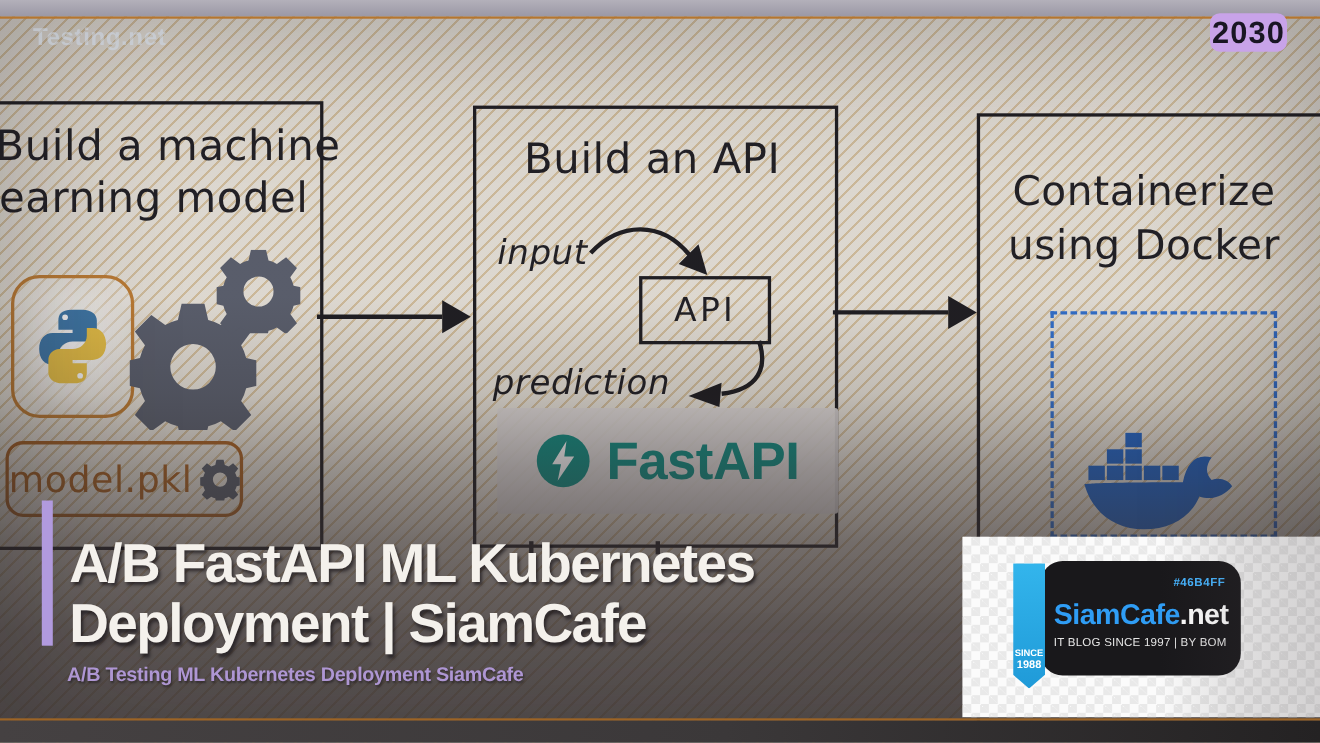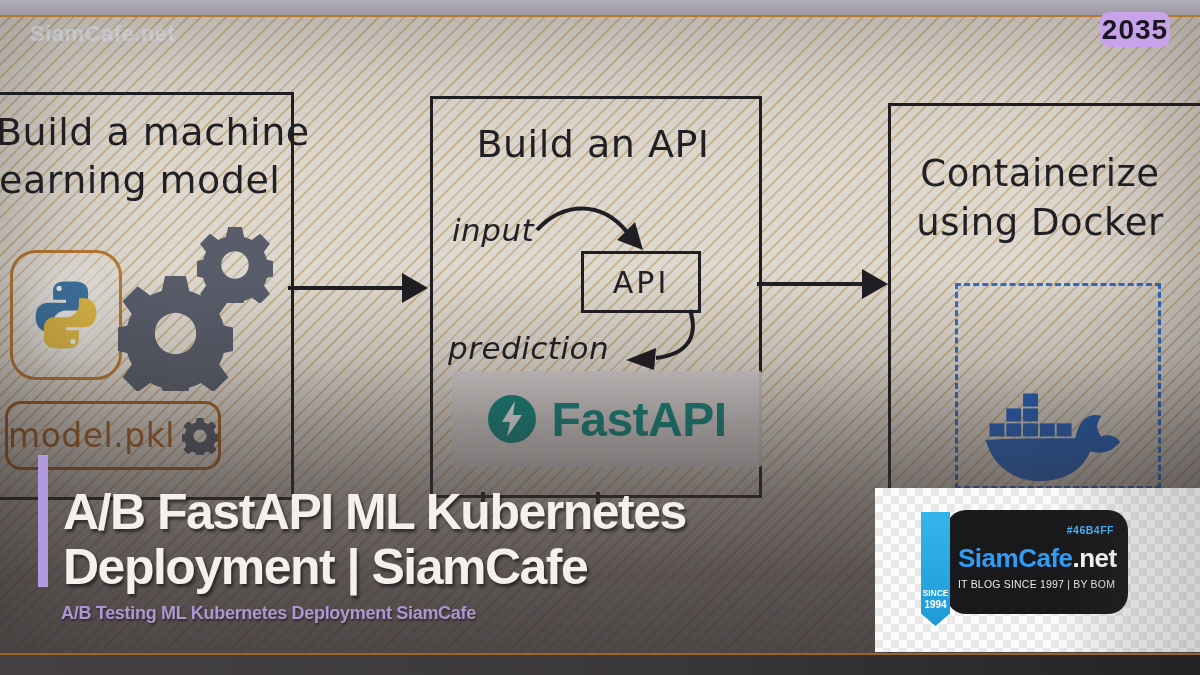--- a/index.html
+++ b/index.html
@@ -202,39 +202,39 @@
       <rect x="26" y="26" width="16" height="14"></rect>
       <rect x="44" y="26" width="16" height="14"></rect>
       <rect x="44" y="10" width="16" height="14"></rect>
       <path d="M4,60 C4,60 8,58 100,58 C104,38 114,30 128,34 C122,42 122,50 128,56 C136,53 144,56 148,62 C140,72 128,76 116,72 C108,92 88,104 62,104 C34,104 12,88 4,60 Z"></path>
     </g>
   </svg>
 
   <div class="photo-overlay"></div>
 
   <div class="top-strip"></div>
-  <div class="watermark">SiamCafe.net</div>
-  <div class="year-badge">2035</div>
+  <div class="watermark">Testing.net</div>
+  <div class="year-badge">2030</div>
 
   <div class="caption-bar"></div>
   <div class="cap-line cap-1">A/B FastAPI ML Kubernetes</div>
   <div class="cap-line cap-2">Deployment | SiamCafe</div>
   <div class="cap-sub">A/B Testing ML Kubernetes Deployment SiamCafe</div>
 
   <div class="logo-card">
     <div class="logo-black">
       <div class="logo-hex">#46B4FF</div>
       <div class="logo-brand">
         <span class="b-blue">SiamCafe</span><span class="b-white">.net</span>
       </div>
       <div class="logo-tagline">IT BLOG SINCE 1997 | BY BOM</div>
     </div>
     <div class="logo-ribbon">
       <div class="ribbon-text">
         <span class="r1">SINCE</span>
-        <span class="r2">1994</span>
+        <span class="r2">1988</span>
       </div>
     </div>
   </div>
 
   <div class="bottom-strip"></div>
 
 </div>
 
 </body></html>

